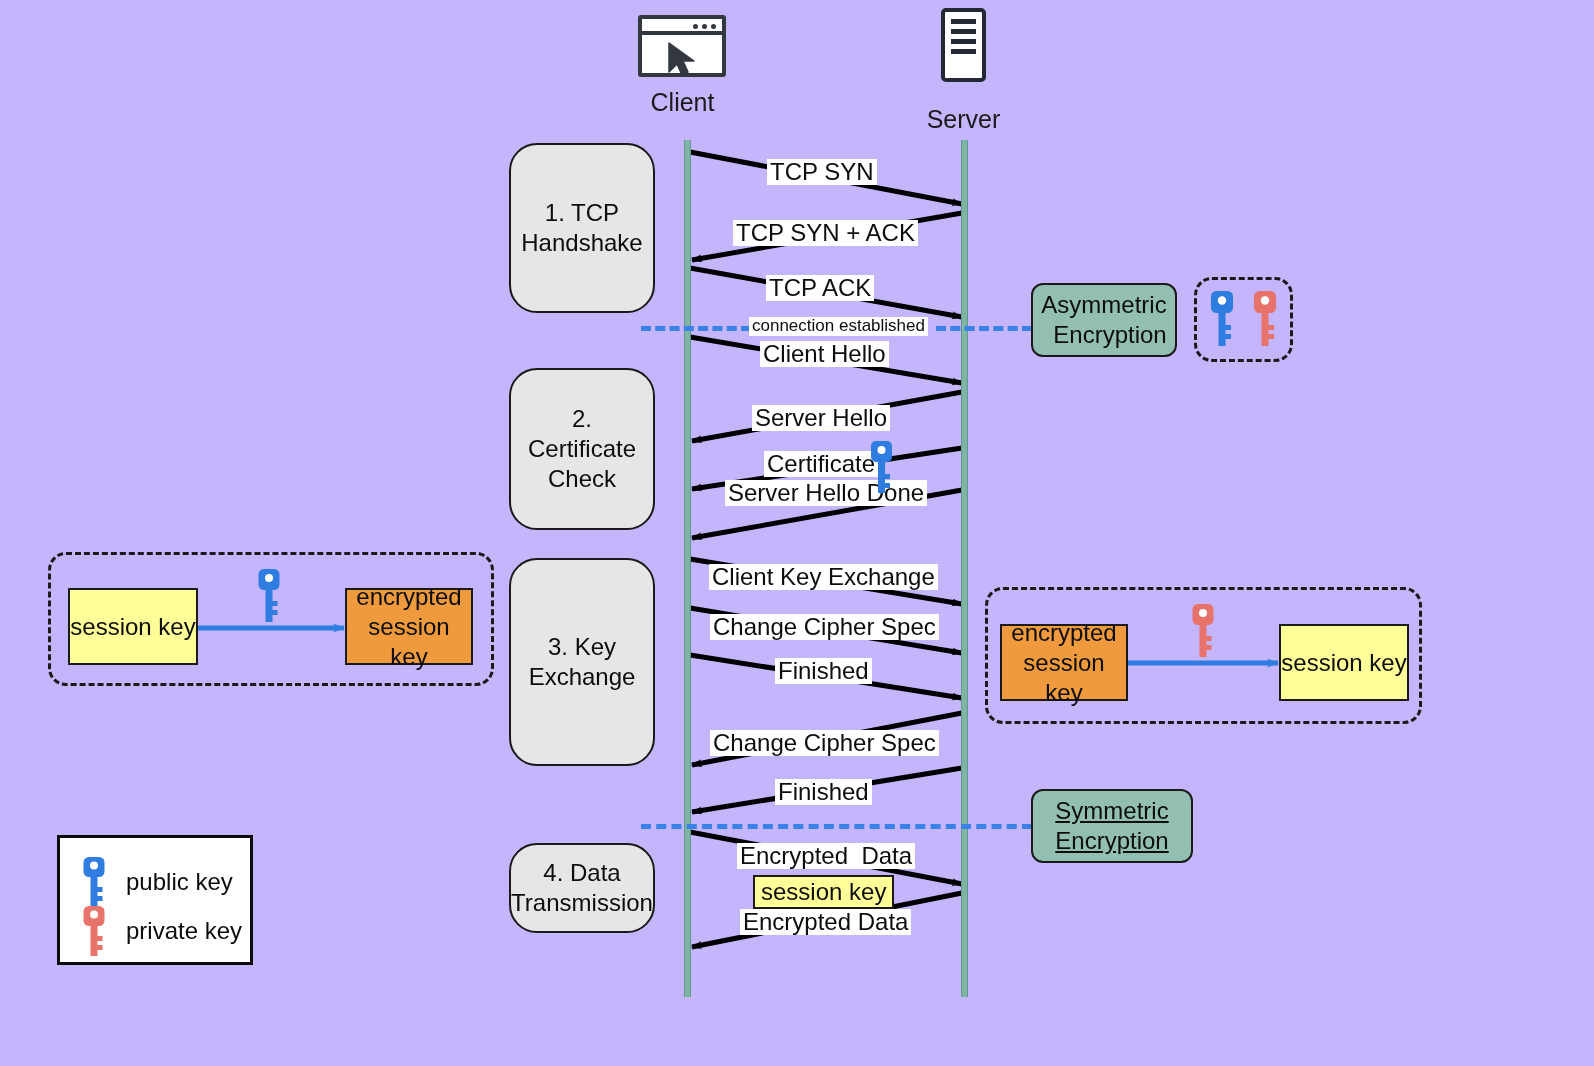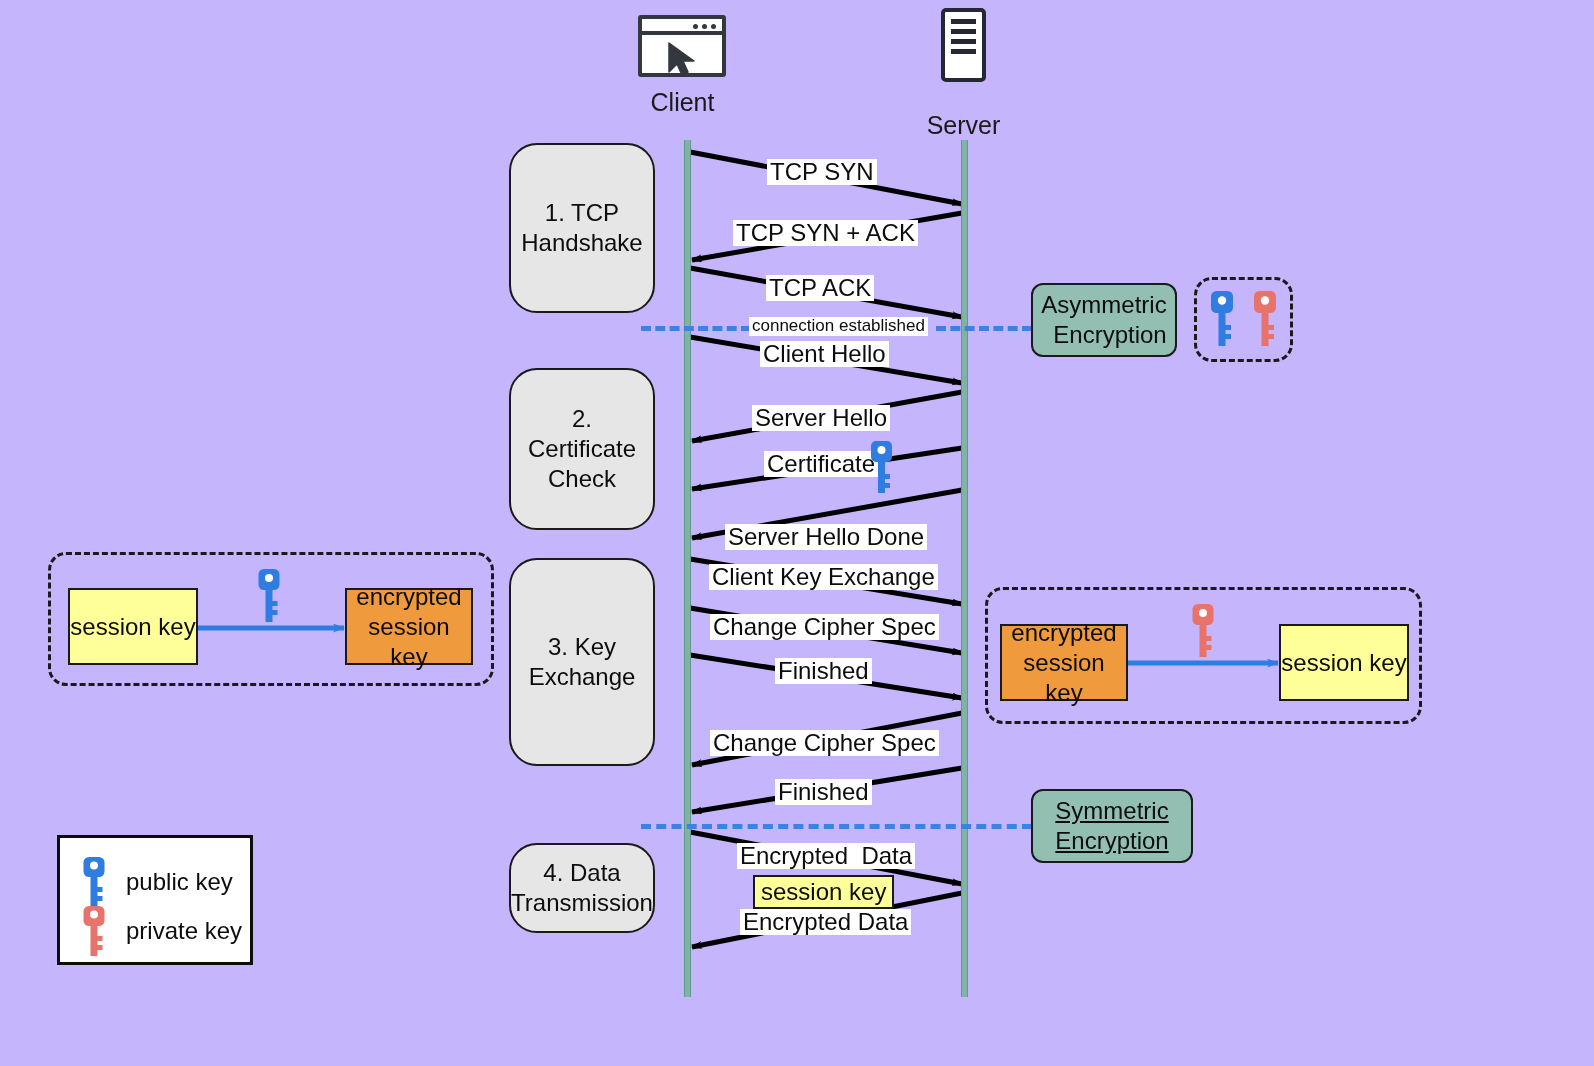--- a/index.html
+++ b/index.html
@@ -249,39 +249,39 @@
     </svg>
   </div>
   <div class="actor-label" style="left:610px; top:88px; width:145px;">Client</div>
 
   <div class="server-icon" style="left:941px; top:8px; width:45px; height:74px;">
     <span></span>
       <span></span>
       <span></span>
       <span></span>
   </div>
-  <div class="actor-label" style="left:891px; top:111px; width:145px;">Server</div>
+  <div class="actor-label" style="left:891px; top:105px; width:145px;">Server</div>
 
   <div class="phase-box" style="left:509px; top:143px; width:146px; height:170px; white-space:pre-line;">1. TCP
 Handshake</div>
   <div class="phase-box" style="left:509px; top:368px; width:146px; height:162px; white-space:pre-line;">2. Certificate
 Check</div>
   <div class="phase-box" style="left:509px; top:558px; width:146px; height:208px; white-space:pre-line;">3. Key
 Exchange</div>
   <div class="phase-box" style="left:509px; top:843px; width:146px; height:90px; white-space:pre-line;">4. Data
 Transmission</div>
 
   <div class="msg-label" style="left:767px; top:159px;">TCP SYN</div>
   <div class="msg-label" style="left:733px; top:220px;">TCP SYN + ACK</div>
   <div class="msg-label" style="left:766px; top:275px;">TCP ACK</div>
 
   <div class="msg-label" style="left:760px; top:341px;">Client Hello</div>
   <div class="msg-label" style="left:752px; top:405px;">Server Hello</div>
   <div class="msg-label" style="left:764px; top:451px;">Certificate</div>
-  <div class="msg-label" style="left:725px; top:524px;">Server Hello Done</div>
+  <div class="msg-label" style="left:725px; top:480px;">Server Hello Done</div>
 
   <div class="msg-label" style="left:709px; top:564px;">Client Key Exchange</div>
   <div class="msg-label" style="left:710px; top:614px;">Change Cipher Spec</div>
   <div class="msg-label" style="left:775px; top:658px;">Finished</div>
   <div class="msg-label" style="left:710px; top:730px;">Change Cipher Spec</div>
   <div class="msg-label" style="left:775px; top:779px;">Finished</div>
 
   <div class="msg-label" style="left:737px; top:843px;">Encrypted  Data</div>
   <div class="msg-label" style="left:740px; top:909px;">Encrypted Data</div>
 

